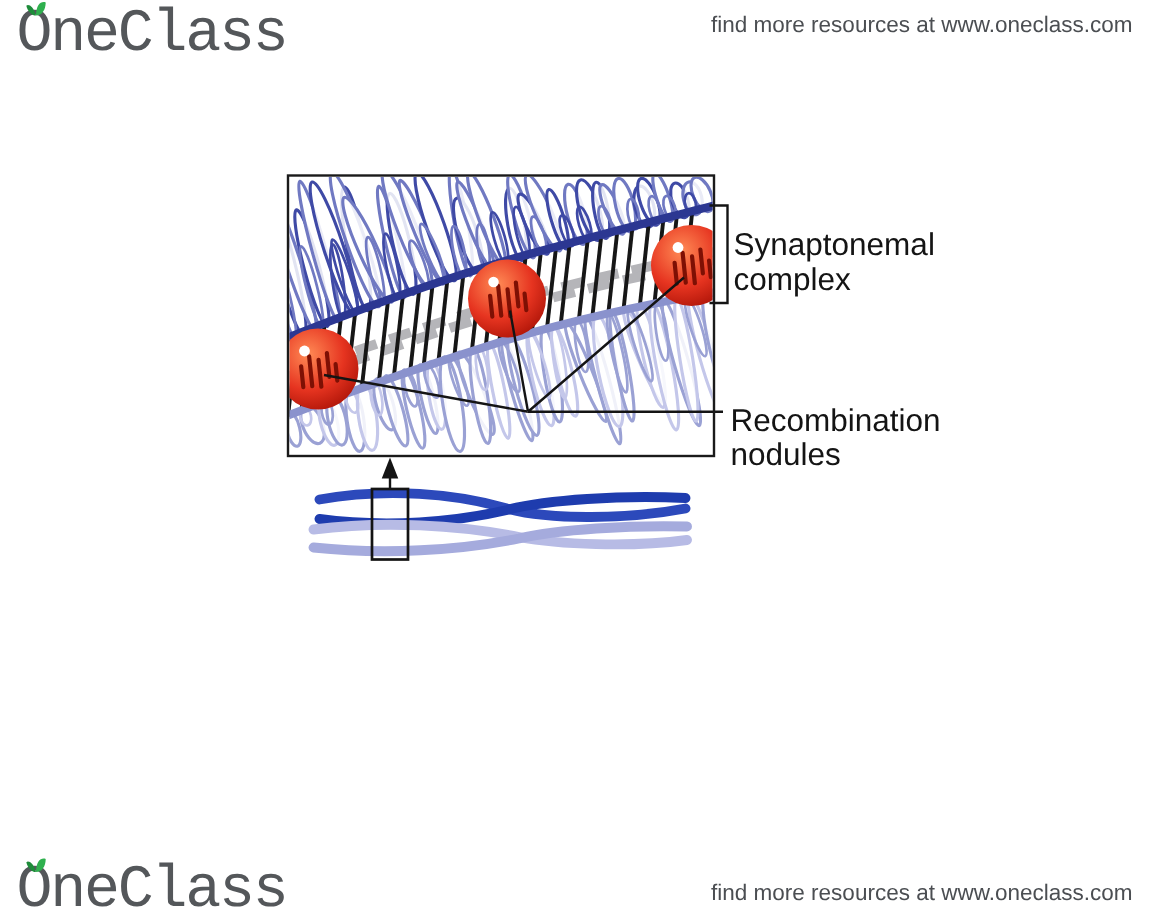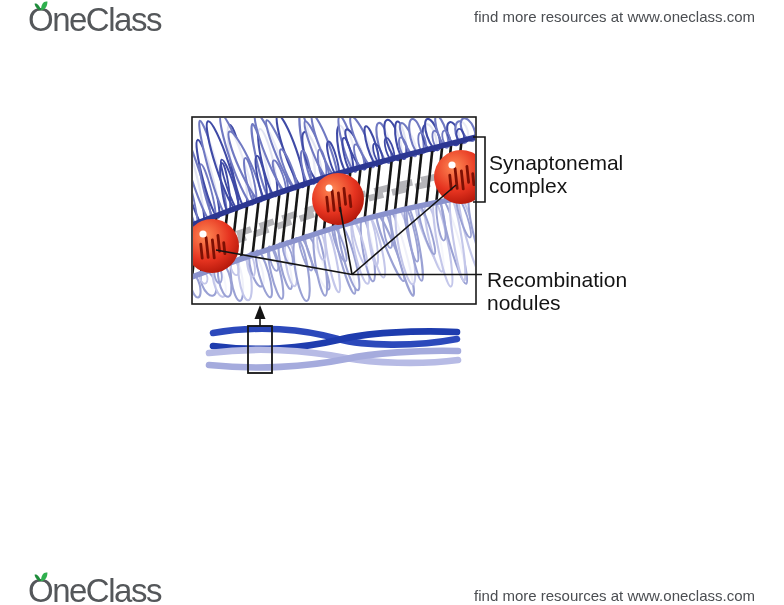--- a/index.html
+++ b/index.html
@@ -1,22 +1,22 @@
 <!DOCTYPE html>
 <html style="--upper-coil: #3f4aa6; --upper-coil-light: #7079c2; --upper-lateral: #2c3792; --lower-coil: #9aa1d4; --lower-coil-light: #c4c7ea; --lower-lateral: #8a92cd; --central-element: #b5b5b9; --filament: #161616; --nodule-center: #ff8a55; --nodule-mid: #e63420; --nodule-edge: #a50f04; --nodule-marks: #7e1004; --chromatid-dark: #2c49bb; --chromatid-dark2: #1e3cae; --chromatid-light: #b7bbe5; --chromatid-light2: #a5abdd; --leaf-green: #2fb04e; --leaf-green-dark: #1e8c3a; --logo-gray: #54575a; --text-gray: #4b4e52;"><head>
 <meta charset="utf-8">
 <style>
   html,body{margin:0;padding:0;background:#fff;}
   body{width:784px;height:605px;position:relative;overflow:hidden;
        font-family:"Liberation Sans",sans-serif;}
   .page{position:absolute;inset:0;background:#fff;}
 
   
-  .logo{position:absolute;left:28px;display:inline-block;
-        font-family:Liberation Sans, sans-serif;font-size:33px;letter-spacing:-1.5px;
+  .logo{position:absolute;left:11px;display:inline-block;
+        font-family:Liberation Mono, monospace;font-size:40px;letter-spacing:-1.5px;
         color:var(--logo-gray);text-decoration:none;line-height:1.1;}
   .logo .leaf{position:absolute;left:6px;top:-2px;width:14px;height:11px;}
   .leaf-l{fill:var(--leaf-green-dark);}
   .leaf-r{fill:var(--leaf-green);}
   .tagline{position:absolute;right:29px;font-size:15px;color:var(--text-gray);
            text-decoration:none;}
   .tagline.top{top:8px;}
   .tagline.bottom{top:587px;}
   .logo.top{top:2px;}
   .logo.bottom{top:573px;}

